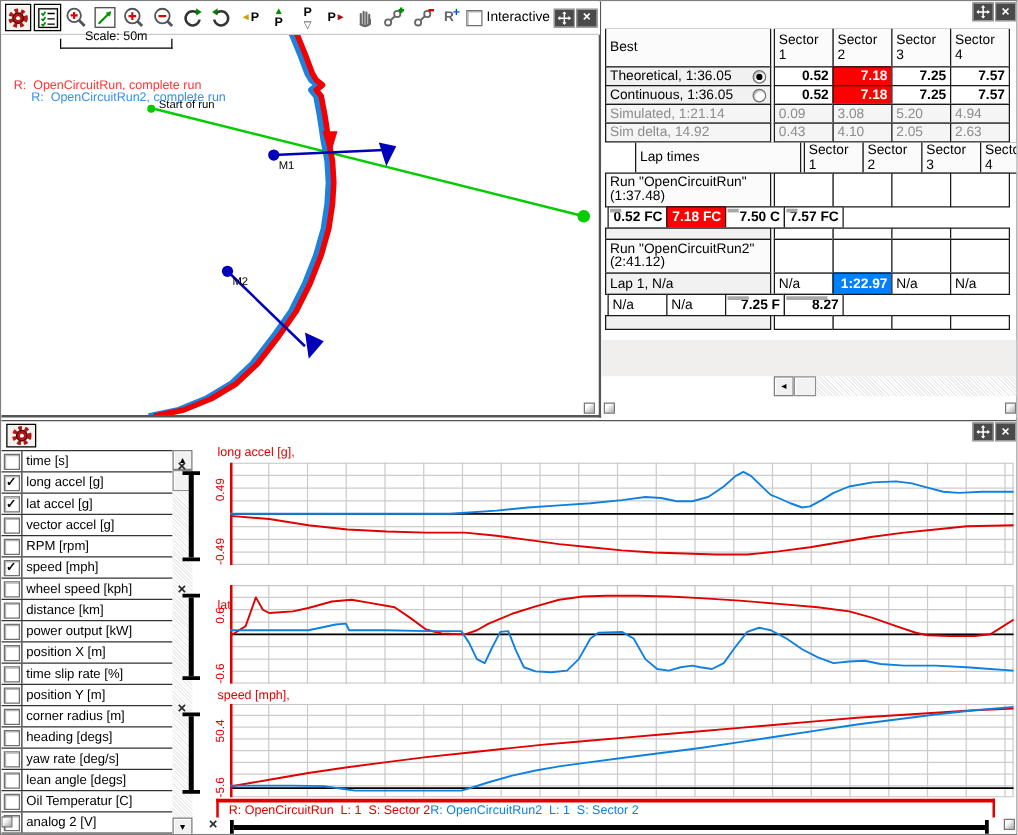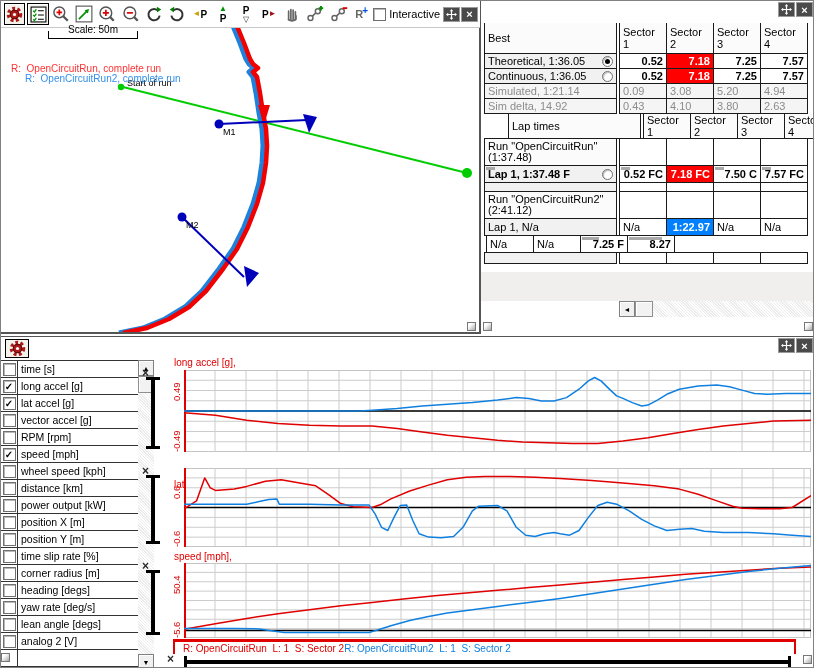--- a/index.html
+++ b/index.html
@@ -269,21 +269,21 @@
           <div class="tcell val na">0.09</div>
           <div class="tcell val na">3.08</div>
           <div class="tcell val na">5.20</div>
           <div class="tcell val na">4.94</div>
         </div>
         <div class="trow r-best muted">
           <div class="tcell lab">Sim delta, 14.92</div>
           <div class="tgap"></div>
           <div class="tcell val na">0.43</div>
           <div class="tcell val na">4.10</div>
-          <div class="tcell val na">3.80</div>
+          <div class="tcell val na">2.05</div>
           <div class="tcell val na">2.63</div>
         </div>
       </div>
     <div id="lap-table" class="rt-table" style="top:113px;height:158px">
         <div class="trow thead">
           <div class="tcell lab h-lap" style="justify-content: flex-start; font-weight: normal; height: 26px;">Lap times</div>
           <div class="tgap"></div>
           <div class="tcell val h-lap" style="justify-content: flex-start; font-weight: normal; height: 26px;">Sector 1</div>
           <div class="tcell val h-lap" style="justify-content: flex-start; font-weight: normal; height: 26px;">Sector 2</div>
           <div class="tcell val h-lap" style="justify-content: flex-start; font-weight: normal; height: 26px;">Sector 3</div>
@@ -291,21 +291,20 @@
         </div>
         <div class="trow r-run">
           <div class="tcell lab">Run "OpenCircuitRun" (1:37.48)</div>
           <div class="tgap"></div>
           <div class="tcell val na"></div>
           <div class="tcell val na"></div>
           <div class="tcell val na"></div>
           <div class="tcell val na"></div>
         </div>
         <div class="trow r-lap">
-          <div class="tcell lab boldlab">Lap 1, 1:37.48 F<span class="mark" style="width: 9px;"></span><span class="radio"></span></div>
           <div class="tgap"></div>
           <div class="tcell val">0.52 FC<span class="mark" style="width: 9px;"></span></div>
           <div class="tcell val" style="background: rgb(255, 0, 0); color: rgb(255, 255, 255); font-weight: bold; justify-content: flex-end;">7.18 FC</div>
           <div class="tcell val">7.50 C<span class="mark" style="width: 9px;"></span></div>
           <div class="tcell val">7.57 FC<span class="mark" style="width: 9px;"></span></div>
         </div>
         <div class="trow r-spacer">
           <div class="tcell lab"></div>
           <div class="tgap"></div>
           <div class="tcell val na"></div>
@@ -435,51 +434,57 @@
         <div class="chrow">
           <div class="chbox-cell">
             <span class="cb"></span>
           </div>
           <span class="chlabel">position X [m]</span>
         </div>
         <div class="chrow">
           <div class="chbox-cell">
             <span class="cb"></span>
           </div>
+          <span class="chlabel">time slip rate [%]</span>
+        </div>
+        <div class="chrow">
+          <div class="chbox-cell">
+            <span class="cb"></span>
+          </div>
           <span class="chlabel">position Y [m]</span>
         </div>
         <div class="chrow">
           <div class="chbox-cell">
             <span class="cb"></span>
           </div>
-          <span class="chlabel">time slip rate [%]</span>
-        </div>
-        <div class="chrow">
-          <div class="chbox-cell">
-            <span class="cb"></span>
-          </div>
           <span class="chlabel">corner radius [m]</span>
         </div>
         <div class="chrow">
           <div class="chbox-cell">
             <span class="cb"></span>
           </div>
           <span class="chlabel">heading [degs]</span>
         </div>
         <div class="chrow">
           <div class="chbox-cell">
             <span class="cb"></span>
           </div>
           <span class="chlabel">yaw rate [deg/s]</span>
         </div>
         <div class="chrow">
           <div class="chbox-cell">
             <span class="cb"></span>
           </div>
           <span class="chlabel">lean angle [degs]</span>
+        </div>
+        <div class="chrow">
+          <div class="chbox-cell">
+            <span class="cb"></span>
+          </div>
+          <span class="chlabel">Oil Temperatur [C]</span>
         </div>
         <div class="chrow">
           <div class="chbox-cell">
             <span class="cb"></span>
           </div>
           <span class="chlabel">analog 2 [V]</span>
         </div>
         <div class="chrow">
           <div class="chbox-cell"></div>
         </div>

